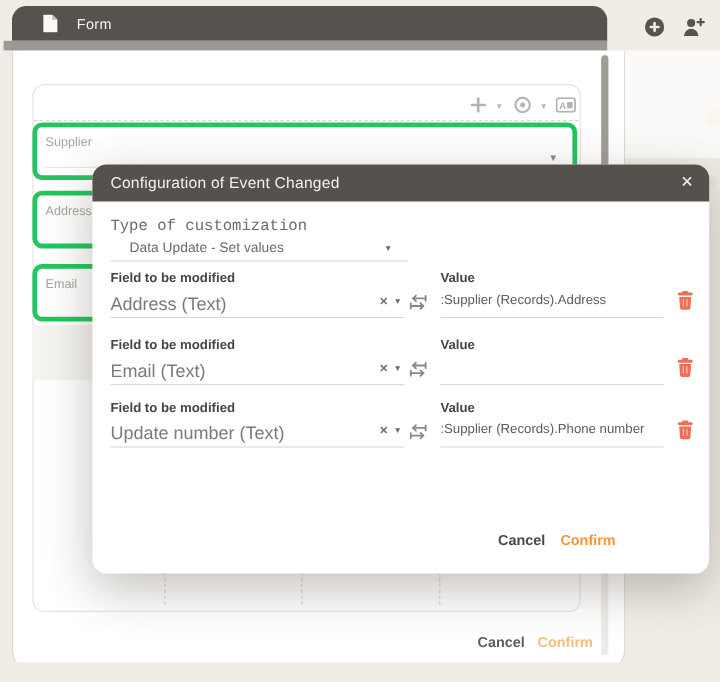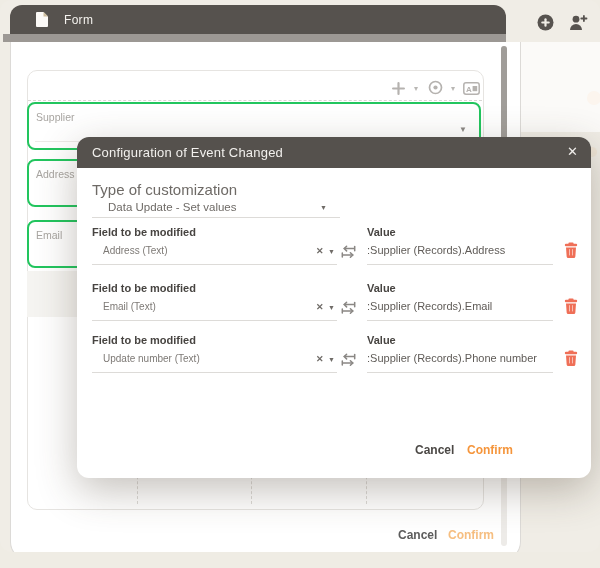--- a/index.html
+++ b/index.html
@@ -15,21 +15,21 @@
   #tab-title{color:#f4f2ee;font-size:12px;letter-spacing:.3px;margin-left:8px;}
   #graystrip{left:3px;top:34px;width:503px;height:8px;background:#9c9894;}
   #panel{left:10px;top:42px;width:511px;height:518px;background:#ffffff;border:1px solid #dcdad7;border-top:none;border-radius:0 0 18px 18px;}
   #whitepatch{left:518px;top:42px;width:82px;height:90px;background:rgba(255,255,255,.72);}
 
   #scroll-track{left:501px;top:46px;width:6px;height:500px;background:#edebe8;border-radius:3px;}
   #scroll-thumb{left:501px;top:46px;width:6px;height:144px;background:#a09d99;border-radius:3px;}
 
   #canvas-box{left:27px;top:70px;width:457px;height:440px;border:1px solid #e6e4e1;border-radius:10px;background:#fff;}
   #canvas-divider{left:28px;top:100px;width:454px;border-top:1px dashed #d8d6d3;}
-  .fieldbox{left:27px;width:454px;height:48px;border:2px solid #22c55e;border-radius:8px;background:#fff;}
+  .fieldbox{left:27px;width:454px;height:48px;border:4px solid #22c55e;border-radius:8px;background:#fff;}
   .fieldbox .flabel{position:absolute;left:7px;top:7px;font-size:10.5px;color:#a8a5a1;}
   .funder{position:absolute;left:6px;right:8px;bottom:6px;border-top:1px solid #eceae7;}
   .fcaret{position:absolute;right:12px;top:21px;font-size:8px;color:#8b8885;}
   #hoverband{left:27px;top:271px;width:454px;height:46px;background:#f5f4f1;}
   .gridline{border-left:1px dashed #dcdad7;width:0;}
 
   
   .tbicon{color:#b5b2af;}
   .tbcaret{font-size:8px;color:#b9b7b4;}
 
@@ -39,29 +39,29 @@
   #page-confirm{color:#f6be80;}
   #bottom-nub{left:363px;top:562px;width:16px;height:8px;background:#c9c7c4;border-radius:3px;}
 
   
   #modal{left:77px;top:137px;width:514px;height:341px;background:#fff;border-radius:12px;
          box-shadow:0 12px 40px rgba(70,58,45,.32);z-index:10;}
   #modal-header{position:absolute;left:0;top:0;width:100%;height:31px;background:#55514d;border-radius:12px 12px 0 0;}
   #modal-title{position:absolute;left:15px;top:8px;font-size:13px;color:#f2f0ed;letter-spacing:.2px;}
   #modal-close{position:absolute;right:13px;top:7px;font-size:13px;color:#f1efec;cursor:pointer;}
 
-  .m-label{font-size:15px;color:#6e6a66;}
+  .m-label{font-size:13px;color:#6e6a66;font-family:Liberation Mono, monospace;}
   #type-value{font-size:11.5px;color:#6e6a66;margin-left:16px;}
   .sel-underline{border-top:1px solid #dddbd8;}
   .sel-caret{font-size:7px;color:#6f6b67;}
   .sel-clear{font-size:9px;font-weight:bold;color:#6f6b67;}
 
   .param-row{position:absolute;left:0;width:514px;height:44px;}
   .p-field-label{position:absolute;left:15px;top:0;font-size:11px;font-weight:bold;color:#474441;}
-  .p-field-value{position:absolute;left:26px;top:19px;font-size:10px;color:#7d7975;}
+  .p-field-value{position:absolute;left:15px;top:19px;font-size:15px;color:#7d7975;}
   .p-clear{position:absolute;left:239px;top:20px;}
   .p-caret{position:absolute;left:251px;top:22px;}
   .p-under-left{position:absolute;left:15px;top:38px;width:245px;}
   .p-swap{position:absolute;left:264px;top:19px;cursor:pointer;}
   .p-value-label{position:absolute;left:290px;top:0;font-size:11px;font-weight:bold;color:#474441;}
   .p-value-text{position:absolute;left:290px;top:18px;font-size:11px;font-weight:normal;color:#5f5b57;}
   .p-under-right{position:absolute;left:290px;top:38px;width:186px;}
   .p-trash{position:absolute;left:487px;top:16px;cursor:pointer;}
 
   #add-btn{position:absolute;left:229px;top:253px;width:74px;height:21px;background:#f89c3c;border:none;
@@ -215,21 +215,20 @@
             <path d="M13.7 1.5 v4.2"></path>
               <path d="M13 3.6 H3.4"></path>
               <path d="M5.6 1.3 L3.2 3.6 L5.6 5.9"></path>
             <path d="M1.3 7.9 v4.2"></path>
               <path d="M2 10 h9.6"></path>
               <path d="M9.4 7.7 l2.4 2.3 l-2.4 2.3"></path>
           </g>
         </svg>
       </span>
       <span class="p-value-label">Value</span>
-      <span class="p-value-text">:Supplier (Records).Email</span>
       <div class="p-under-right sel-underline"></div>
       <span class="p-trash">
         <svg width="14" height="17" viewBox="0 0 14 17">
           <rect x="4.4" y="0.4" width="5.2" height="2.2" rx="1" fill="#ef6f57"></rect>
           <rect x="0.8" y="1.8" width="12.4" height="2.5" rx="1.2" fill="#ef6f57"></rect>
           <path d="M2 5.4 h10 l-.65 9.2 a1.6 1.6 0 0 1 -1.6 1.5 H4.25 a1.6 1.6 0 0 1 -1.6 -1.5 z" fill="#ef6f57"></path>
           <rect x="5" y="7.2" width="1" height="6.2" fill="#fff" opacity=".55"></rect>
           <rect x="8" y="7.2" width="1" height="6.2" fill="#fff" opacity=".55"></rect>
         </svg>
       </span>

